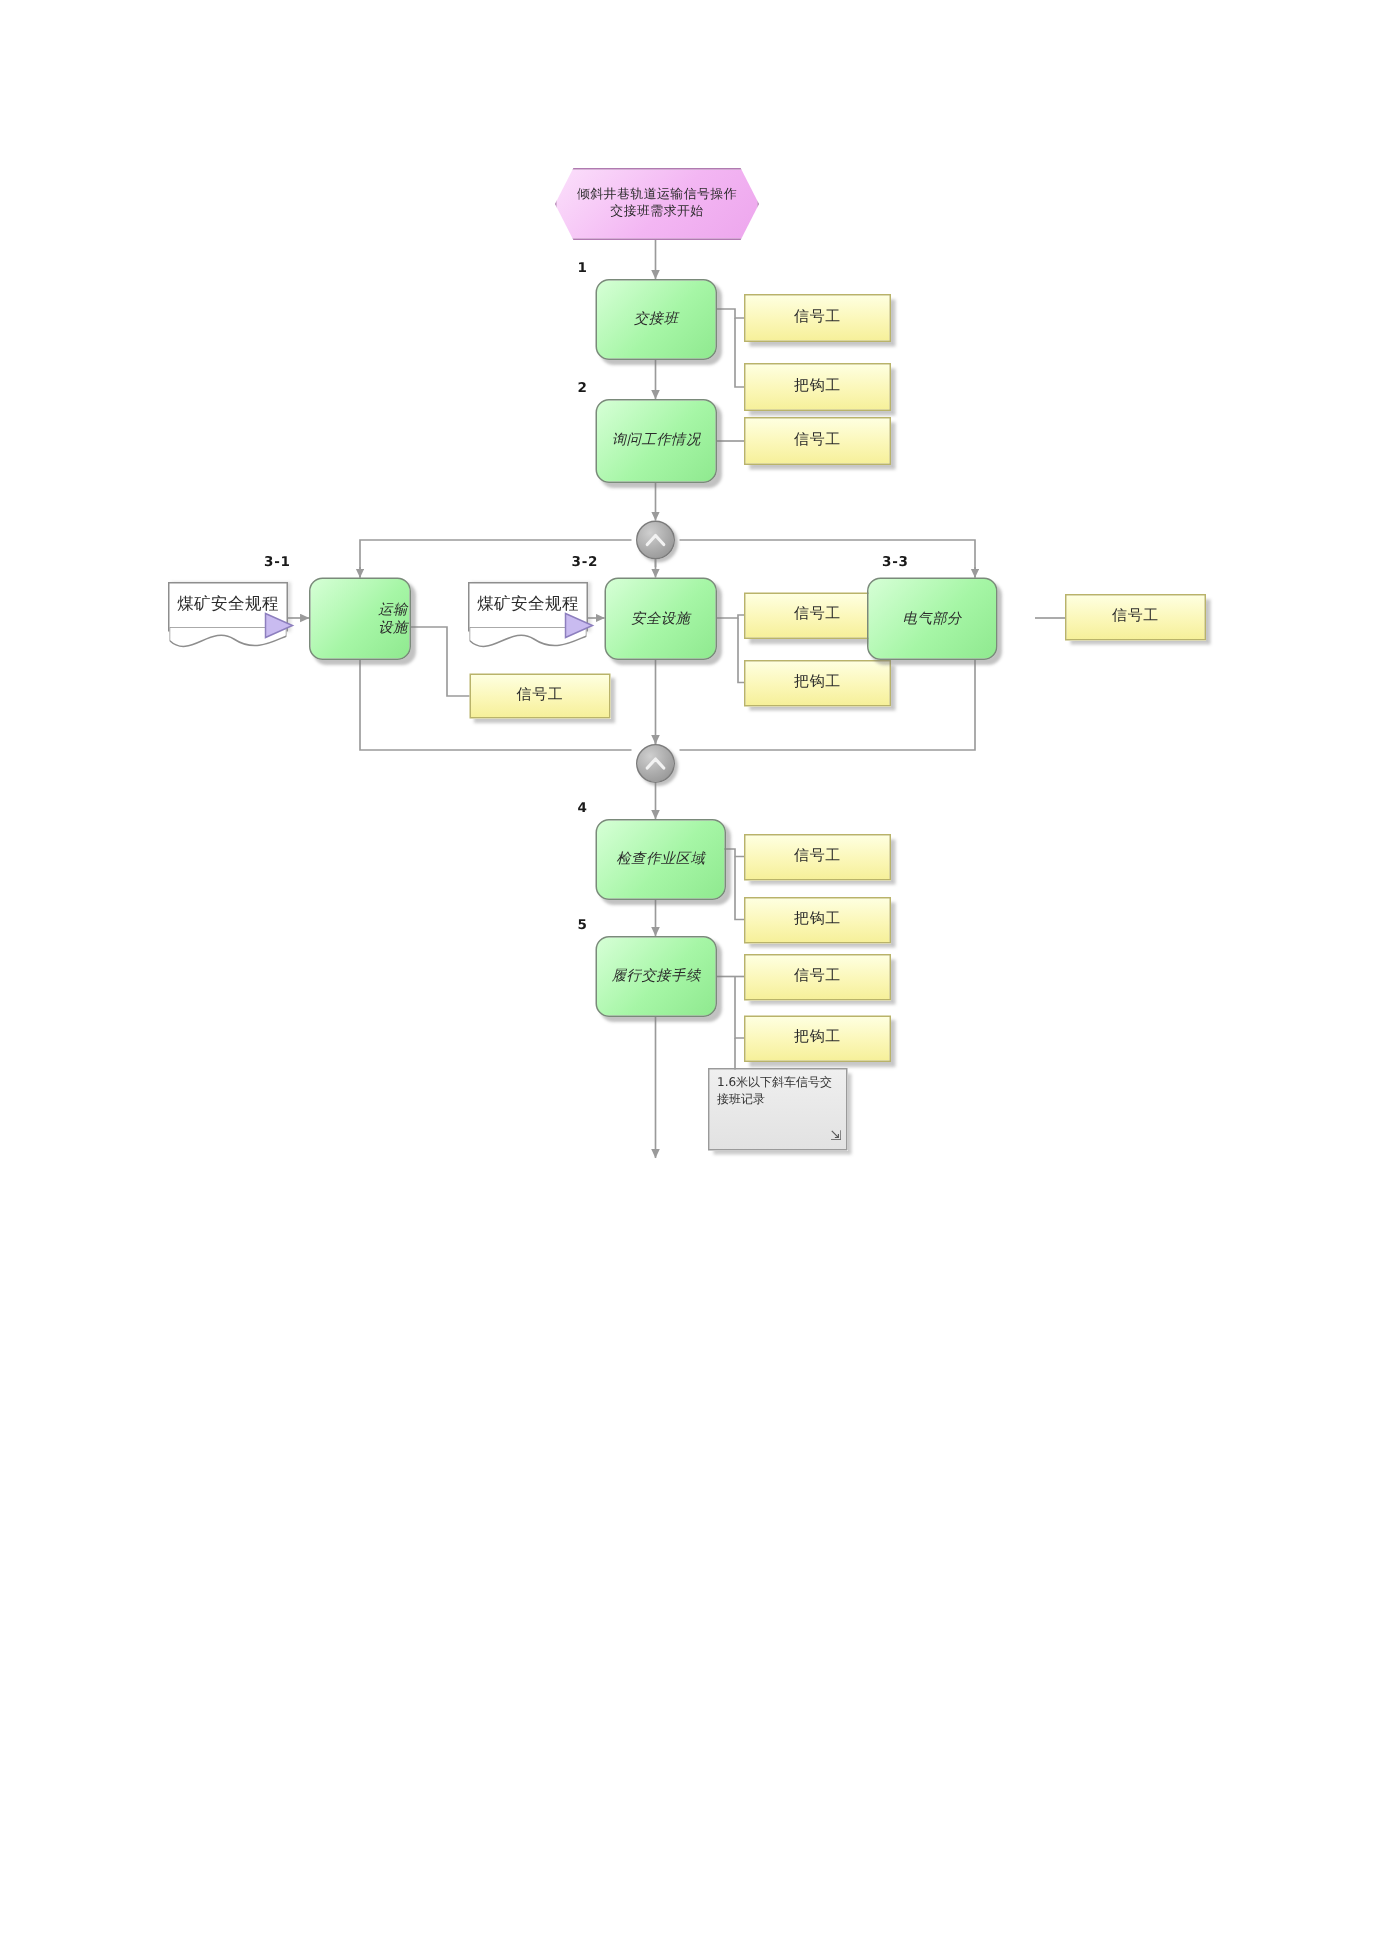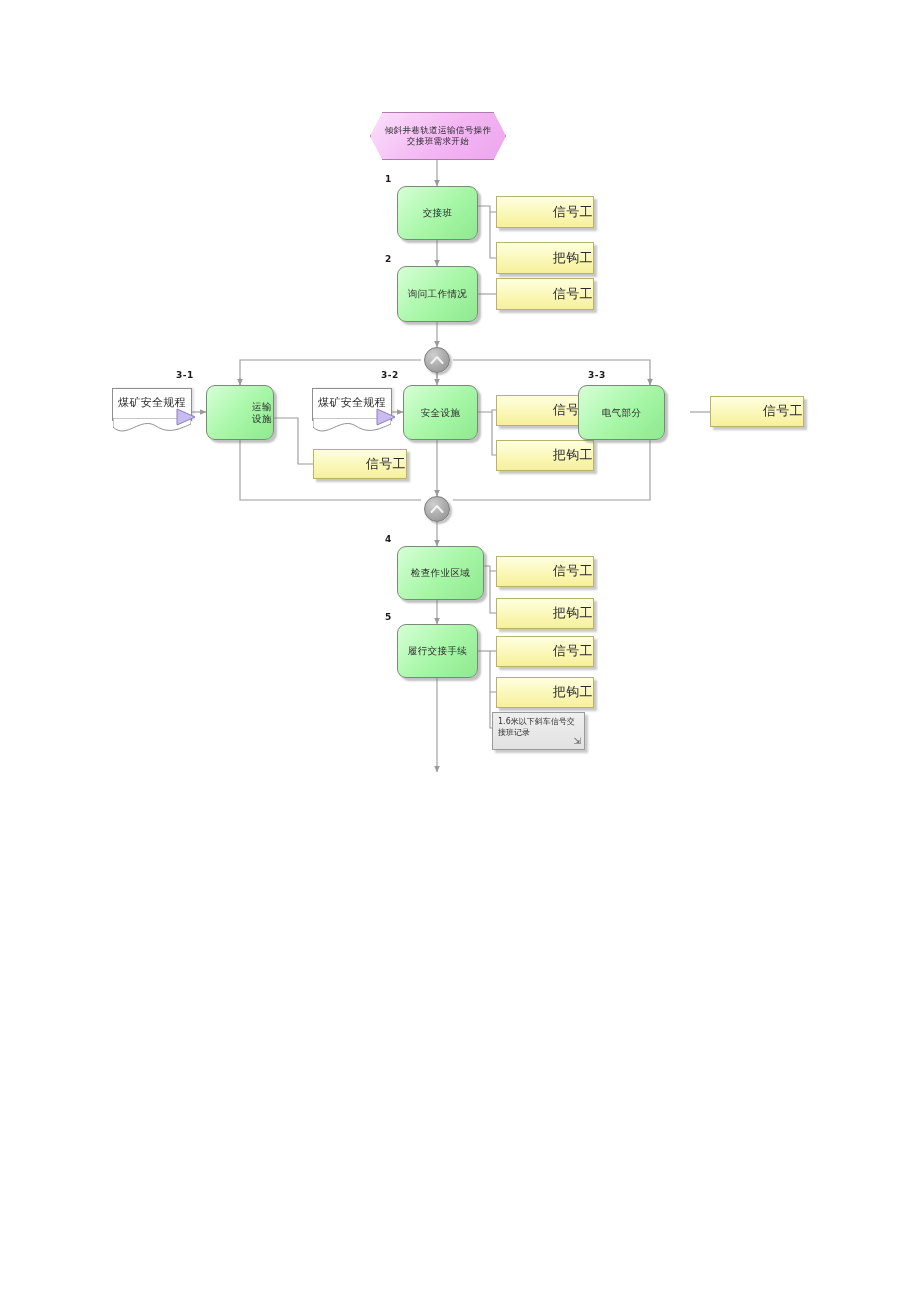--- a/index.html
+++ b/index.html
@@ -39,30 +39,30 @@
   }
 
   
   .proc {
     background: linear-gradient(135deg, #d6ffd6 0%, #a6f6a6 55%, #8fe98f 100%);
     border: 1px solid #7a8a7a;
     border-radius: 9px;
     box-shadow: 3px 3px 2px rgba(120,120,120,0.45);
     font-size: 9.5px;
     letter-spacing: 0.4px;
+    font-style: italic;
   }
 
   
   .role {
     background: linear-gradient(180deg, #feffe0 0%, #fbf7b8 55%, #f6f09a 100%);
     border: 1px solid #b9b36a;
     box-shadow: 3px 3px 2px rgba(130,130,130,0.45);
-    font-size: 13px;
+    font-size: 10px;
     letter-spacing: 0.4px;
-    justify-content: flex-end;
   }
 
   
   .terminator {
     background: linear-gradient(135deg, #fbe0fb 0%, #f3b6f3 55%, #edA6ed 100%);
     border: 1px solid #b07ab0;
     box-shadow: 3px 3px 2px rgba(130,130,130,0.4);
     clip-path: polygon(9% 0%, 91% 0%, 100% 50%, 91% 100%, 9% 100%, 0% 50%);
     font-size: 8.6px;
     letter-spacing: 0.3px;
@@ -291,19 +291,19 @@
   <div class="node proc" style="left:397px; top:624px; width:81px; height:54px;">
     <span>履行交接手续</span>
   </div>
   <div class="node role" style="left:496px; top:636px; width:98px; height:31px;">
     <span>信号工</span>
   </div>
   <div class="node role" style="left:496px; top:677px; width:98px; height:31px;">
     <span>把钩工</span>
   </div>
 
-  <div class="node note" style="left:492px; top:712px; width:93px; height:38px;justify-content:center;">
+  <div class="node note" style="left:472px; top:712px; width:93px; height:55px;justify-content:center;">
     <span>1.6米以下斜车信号交接班记录</span>
     <span class="note-corner">⇲</span>
   </div>
 
 
 </div>
 
 </body></html>

